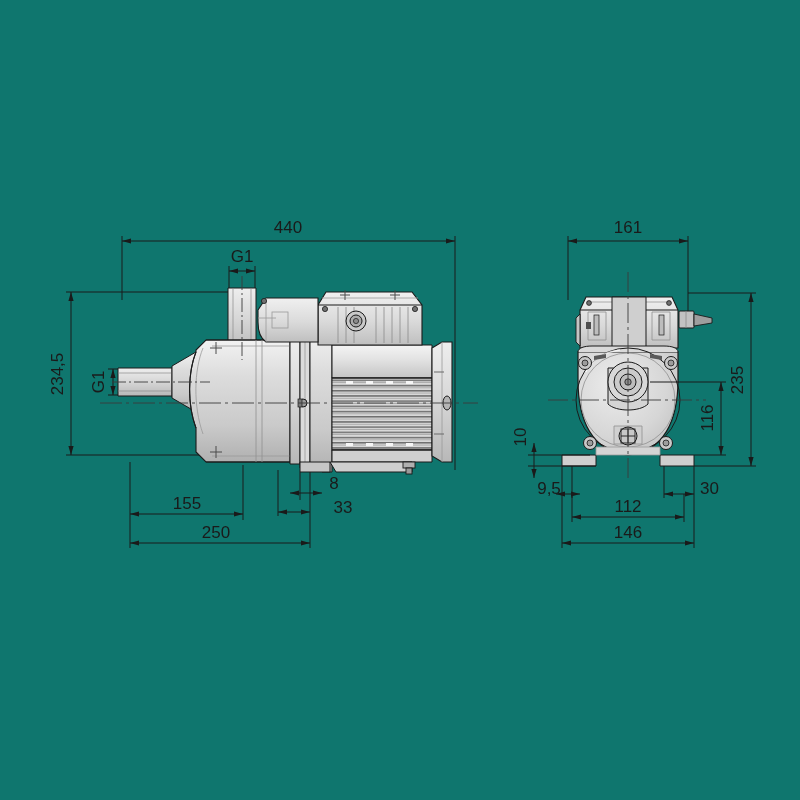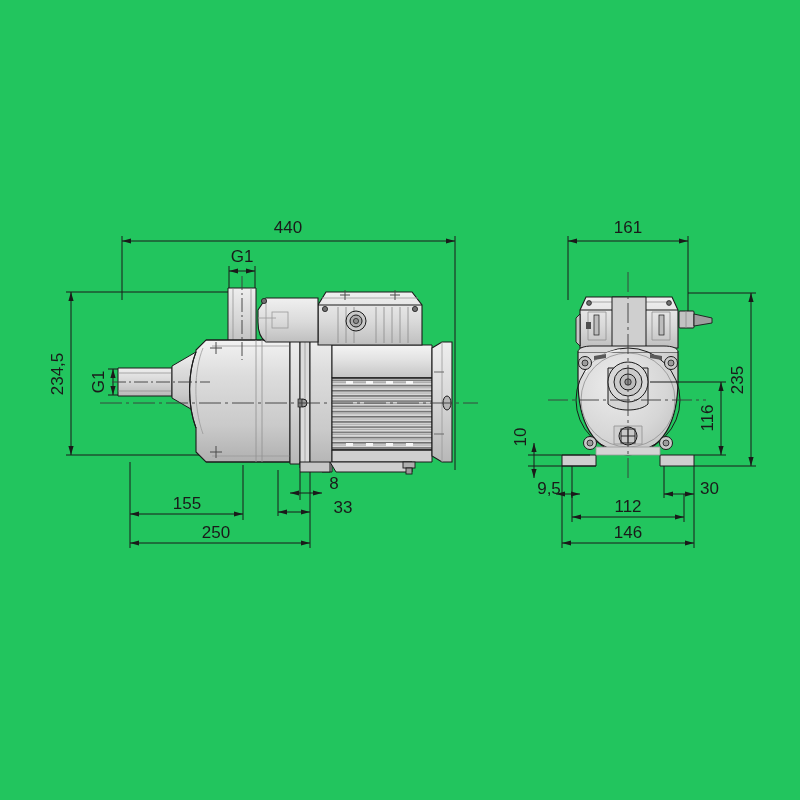--- a/index.html
+++ b/index.html
@@ -10,21 +10,21 @@
   body {
     width: 800px;
     height: 800px;
     font-family: "Liberation Sans", sans-serif;
     overflow: hidden;
   }
   #drawing-root {
     position: relative;
     width: 800px;
     height: 800px;
-    background: #22c55e;
+    background: #0f766e;
   }
   svg.sheet {
     display: block;
     width: 800px;
     height: 800px;
   }
   text.dim {
     font-family: "Liberation Sans", sans-serif;
     font-size: 17px;
     fill: #1a1a1a;

